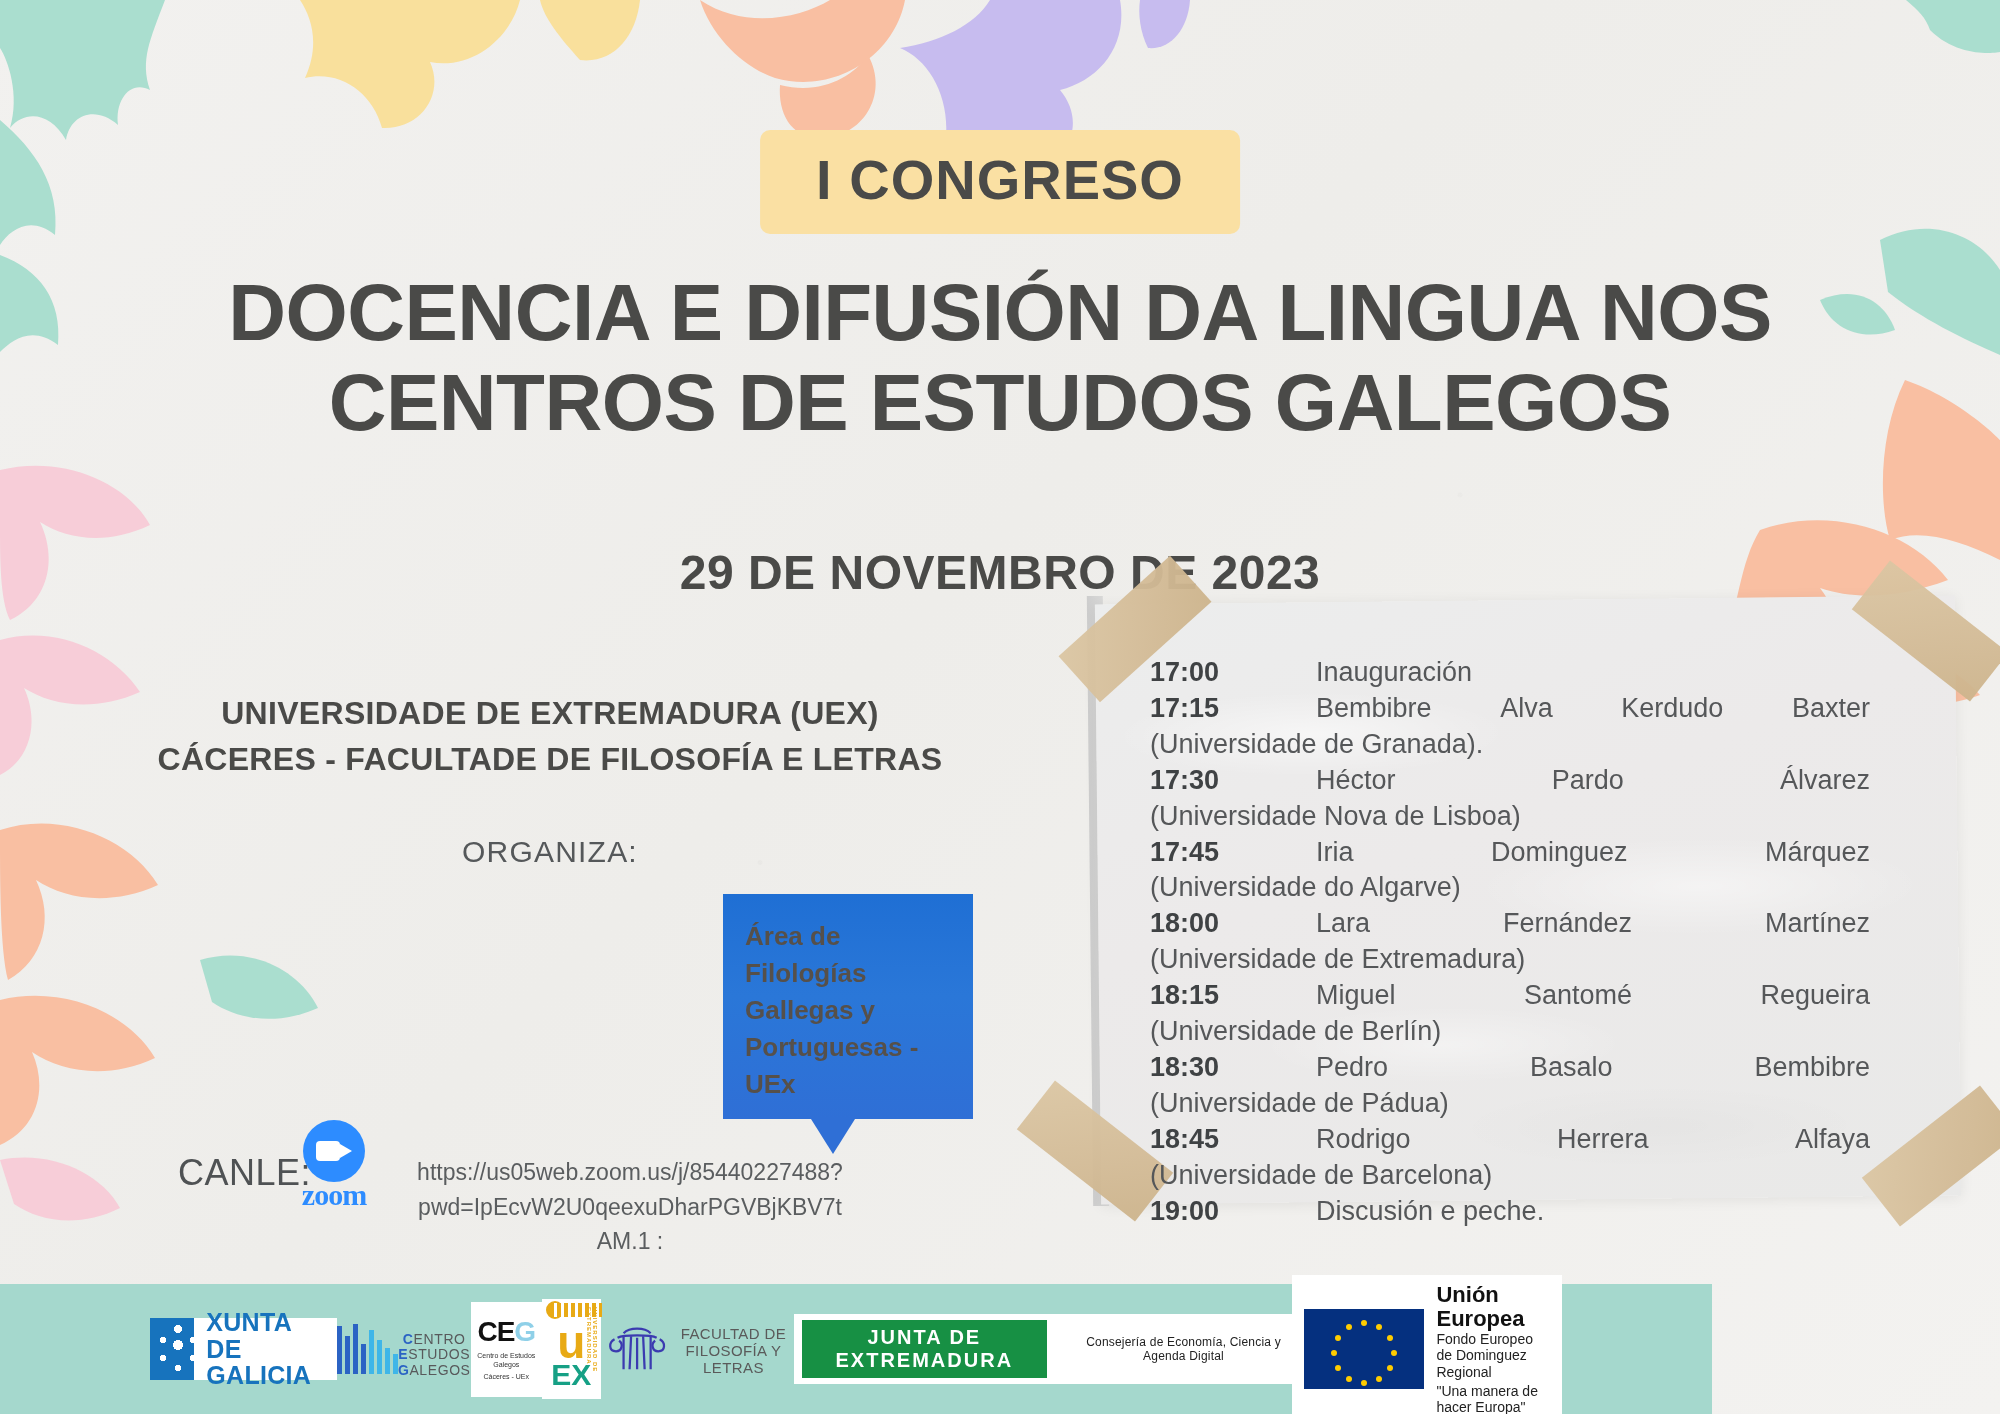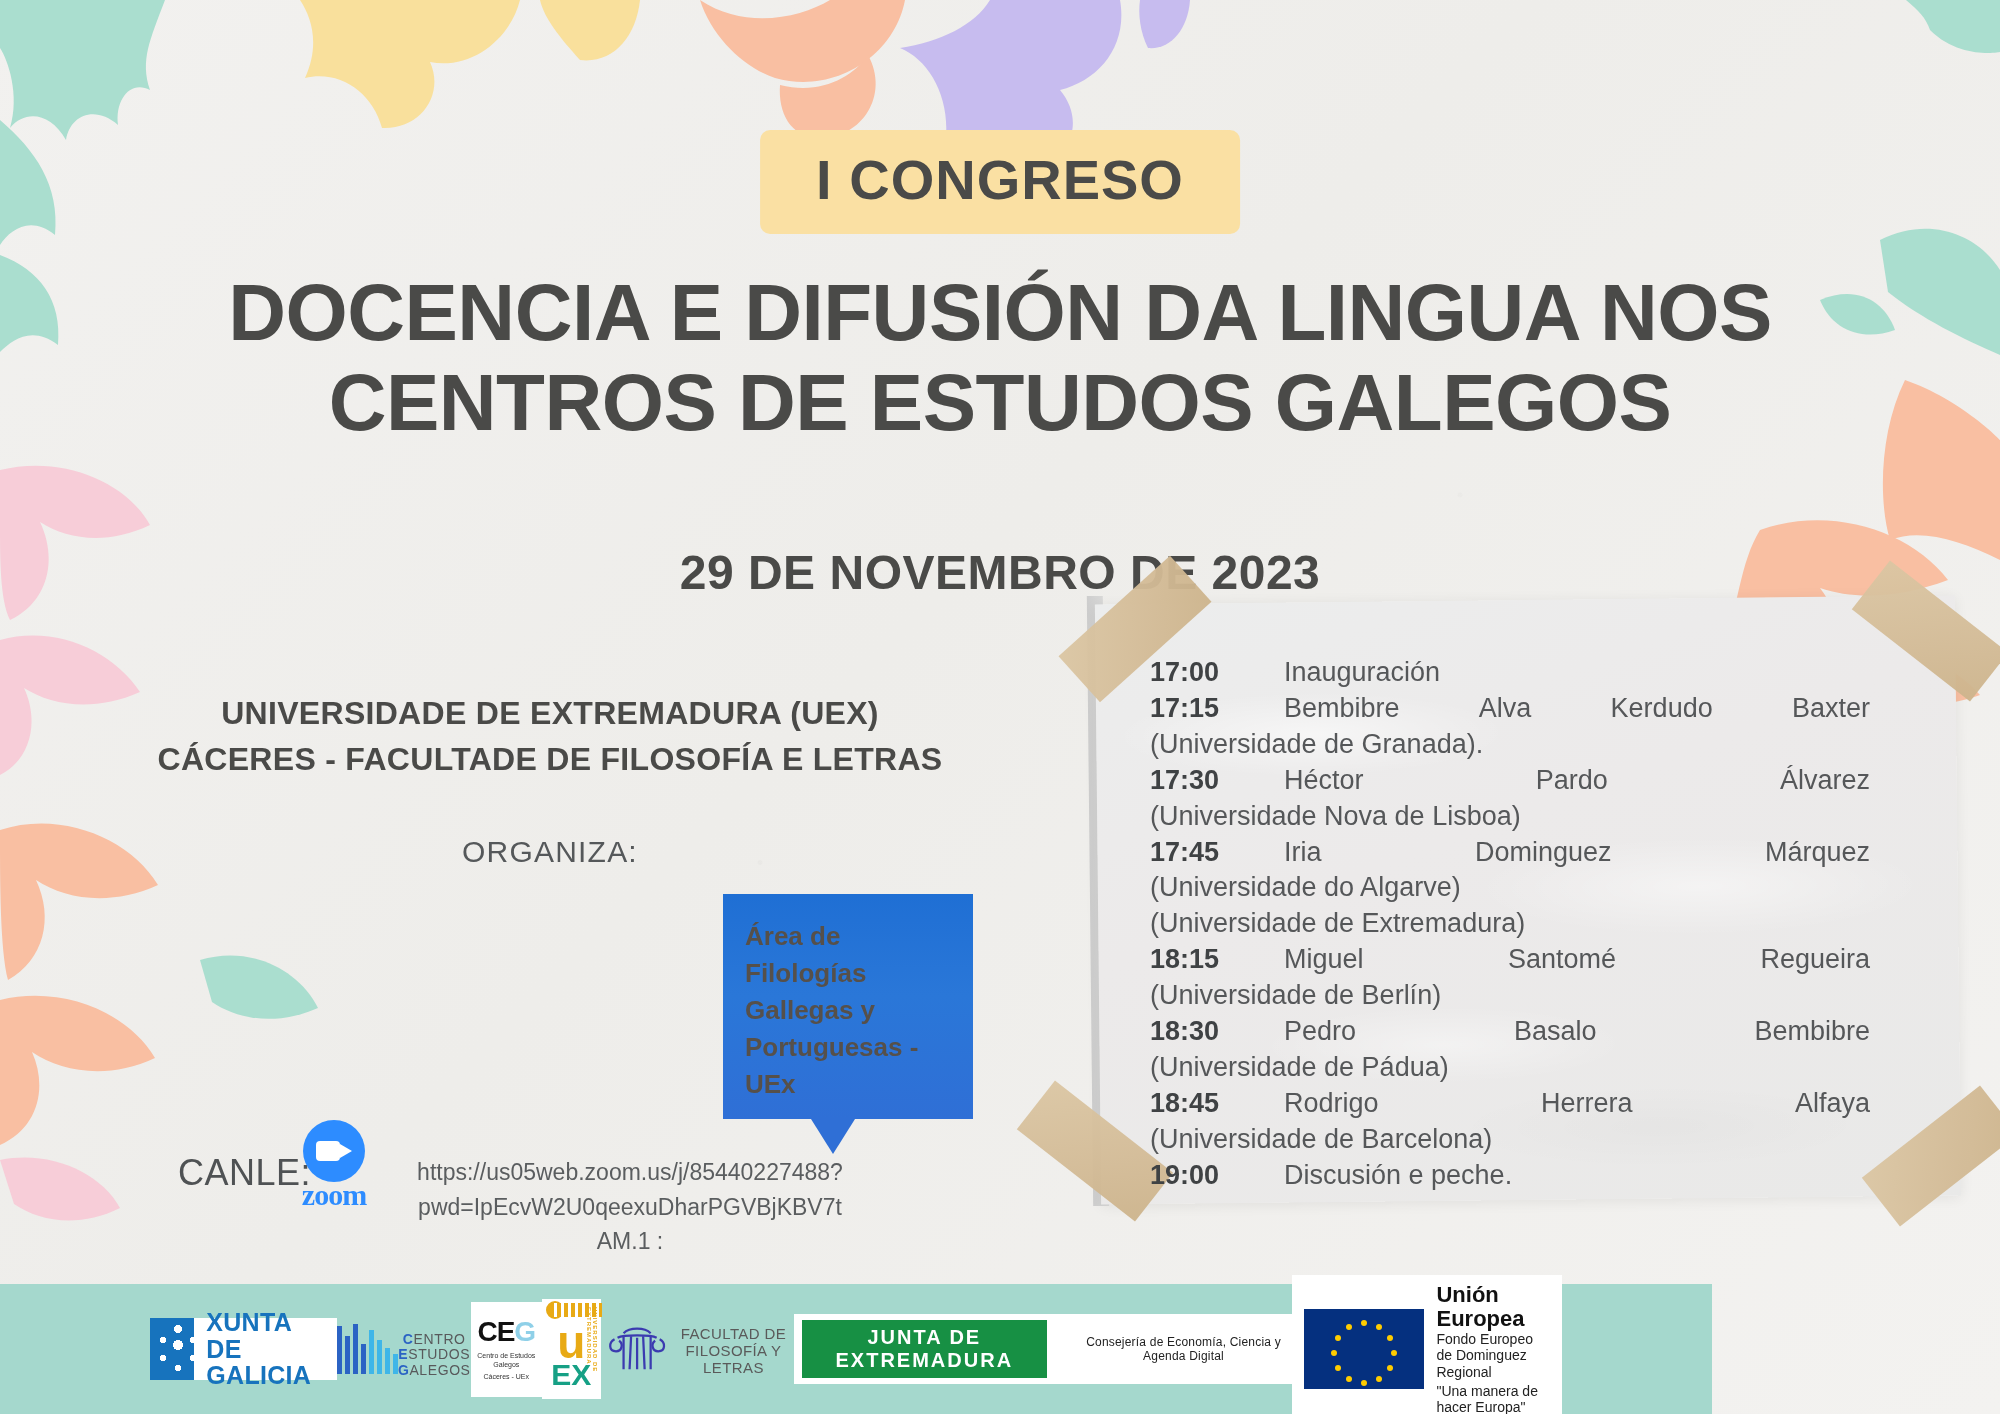--- a/index.html
+++ b/index.html
@@ -156,21 +156,21 @@
   .tape-tr{ left:1855px; top:600px; width:150px; height:62px; transform:rotate(38deg); }
   .tape-br{ left:1865px; top:1125px; width:150px; height:62px; transform:rotate(-38deg); }
 
   .schedule{
     position:absolute; left:1150px; top:655px;
     width:720px;
     font-size:27px; color:#555759;
     line-height:1.33;
   }
   .sch-row{
-    display:flex; align-items:baseline;
+    display:flex; align-items:baseline;gap:32px;
   }
   .sch-time{
     font-weight:700; color:#3f4244; min-width:96px; flex:0 0 96px;
   }
   .sch-name{
     flex:1 1 auto;
     display:flex; justify-content:space-between;
     padding-left:38px;
   }
   .sch-name.single{ justify-content:flex-start; }
@@ -359,20 +359,28 @@
       <div class="sch-univ">(Universidade Nova de Lisboa)</div>
       <div class="sch-row">
         <div class="sch-time">17:45</div>
         <div class="sch-name">
           <span>Iria</span>
           <span>Dominguez</span>
           <span>Márquez</span>
         </div>
       </div>
       <div class="sch-univ">(Universidade do Algarve)</div>
+      <div class="sch-row">
+        <div class="sch-time">18:00</div>
+        <div class="sch-name">
+          <span>Lara</span>
+          <span>Fernández</span>
+          <span>Martínez</span>
+        </div>
+      </div>
       <div class="sch-univ">(Universidade de Extremadura)</div>
       <div class="sch-row">
         <div class="sch-time">18:15</div>
         <div class="sch-name">
           <span>Miguel</span>
           <span>Santomé</span>
           <span>Regueira</span>
         </div>
       </div>
       <div class="sch-univ">(Universidade de Berlín)</div>

